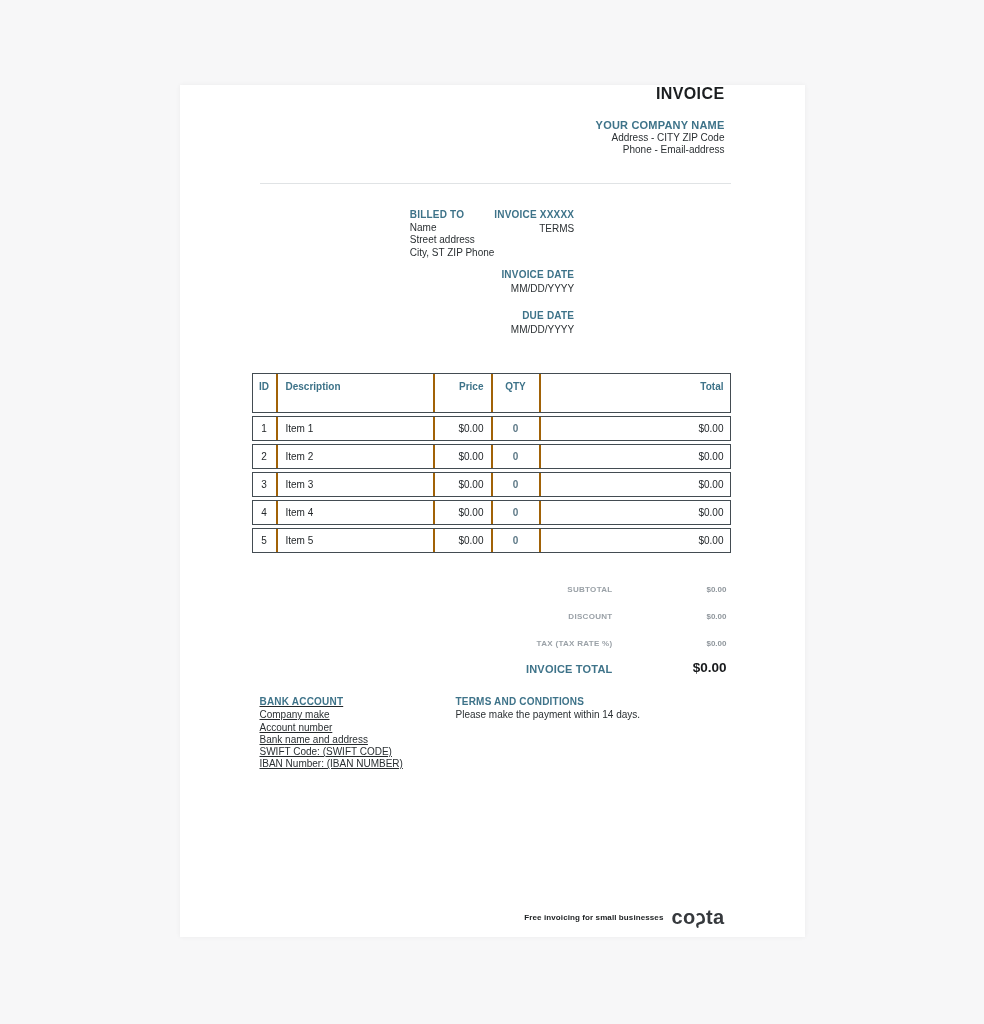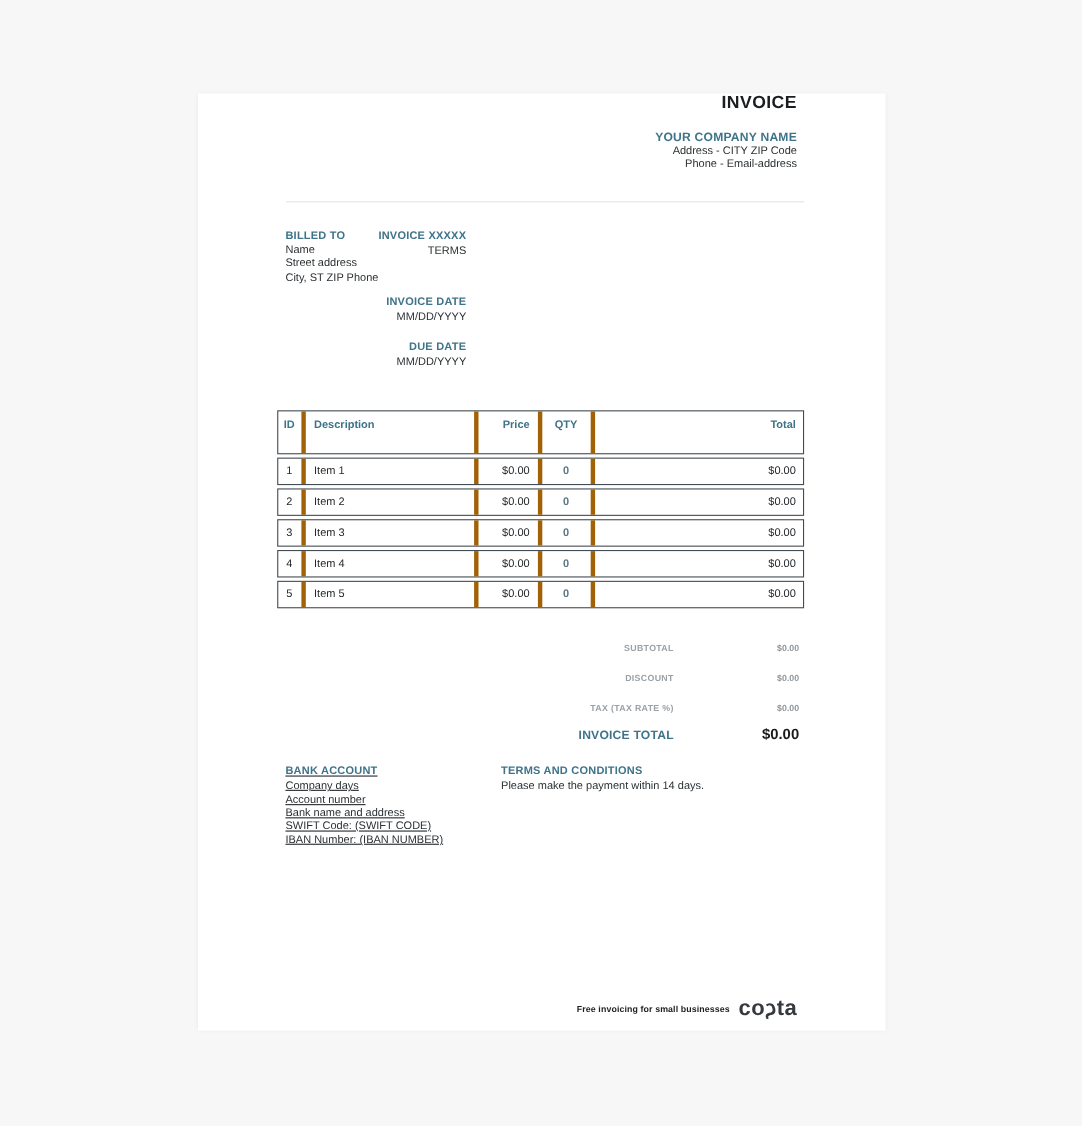--- a/index.html
+++ b/index.html
@@ -21,42 +21,42 @@
   
   .doc-header { margin-top: 85px; text-align: right; padding-right: 6px; }
   .doc-title { font-size: 16px; line-height: 17px; font-weight: bold; color: #1b1e20; letter-spacing: 0.4px; }
   .company-block { margin-top: 17px; }
   .company-name { font-size: 11px; line-height: 13px; font-weight: bold; color: #3e7389; letter-spacing: 0.2px; }
   .company-line { font-size: 10px; line-height: 12.2px; color: #2b3033; }
 
   .divider { height: 1px; background: #e0e3e5; margin: 27px 0 0 8px; border: 0; }
 
   
-  .meta-row { display: flex; justify-content: flex-start; margin-top: 25px; }
+  .meta-row { display: flex; justify-content: center; margin-top: 25px; }
   .billed-col { margin-left: 8px; }
   .section-label { font-size: 10px; line-height: 12.5px; font-weight: bold; color: #3e7389; letter-spacing: 0.2px; }
   .plain-line { font-size: 10px; line-height: 12.3px; color: #2b3033; }
   .meta-col { text-align: right; padding-right: 6px; }
   .meta-block .plain-line { margin-top: 1px; }
   .meta-block + .meta-block { margin-top: 34px; }
   .meta-block.due { margin-top: 15px; }
 
   
   .items-table { margin-top: 37px; font-size: 10px; }
   .t-row {
     display: flex;
     border: 1px solid #434c52;
     margin-bottom: 3px;
     background: #fff;
   }
   .t-row:last-child { margin-bottom: 0; }
   .t-head { height: 40px; font-weight: bold; color: #3e7389; }
   .t-head .cell { align-items: flex-start; padding-top: 7px; }
   .t-body { height: 25px; color: #24282b; }
-  .cell { display: flex; align-items: center; border-right: 4px solid #a16207; }
+  .cell { display: flex; align-items: center; border-right: 2px solid #a16207; }
   .cell:last-child { border-right: 0; }
   .c-id    { width: 25px; justify-content: center; }
   .c-desc  { width: 157px; padding-left: 8px; }
   .c-price { width: 58px; justify-content: flex-end; padding-right: 7px; }
   .c-qty   { width: 48px; justify-content: center; }
   .c-total { flex: 1; justify-content: flex-end; padding-right: 6px; }
   .t-body .c-qty { color: #5c7886; font-weight: 600; }
 
   
   .totals { margin-top: 14px; padding-right: 4px; }
@@ -178,21 +178,21 @@
     </div>
     <div class="totals-row grand">
       <div class="totals-label">INVOICE TOTAL</div>
       <div class="totals-value">$0.00</div>
     </div>
   </div>
 
   <div class="info-row">
     <div class="bank-col">
       <div class="section-label">BANK ACCOUNT</div>
-      <div class="plain-line">Company days</div>
+      <div class="plain-line">Company make</div>
       <div class="plain-line">Account number</div>
       <div class="plain-line">Bank name and address</div>
       <div class="plain-line">SWIFT Code: (SWIFT CODE)</div>
       <div class="plain-line">IBAN Number: (IBAN NUMBER)</div>
     </div>
     <div class="terms-col">
       <div class="section-label">TERMS AND CONDITIONS</div>
       <div class="plain-line">Please make the payment within 14 days.</div>
     </div>
   </div>

